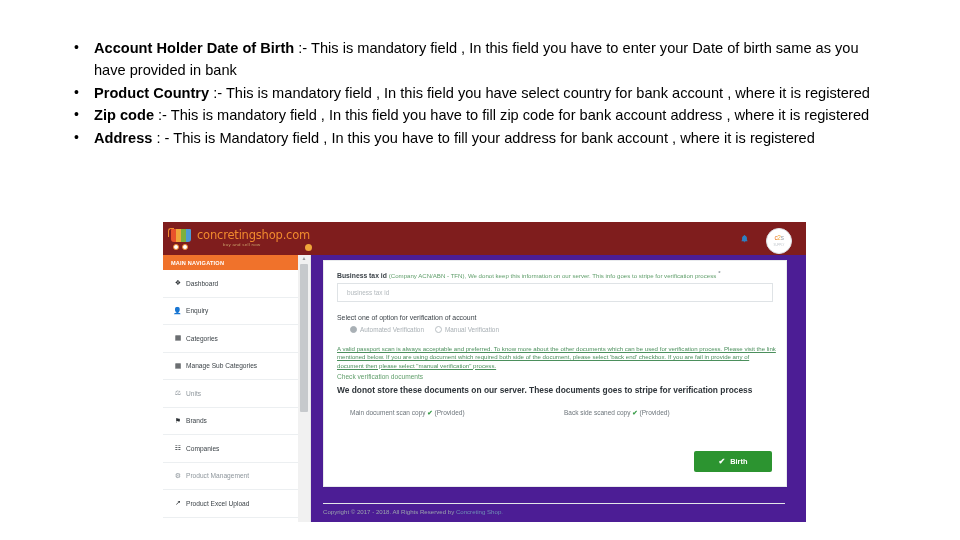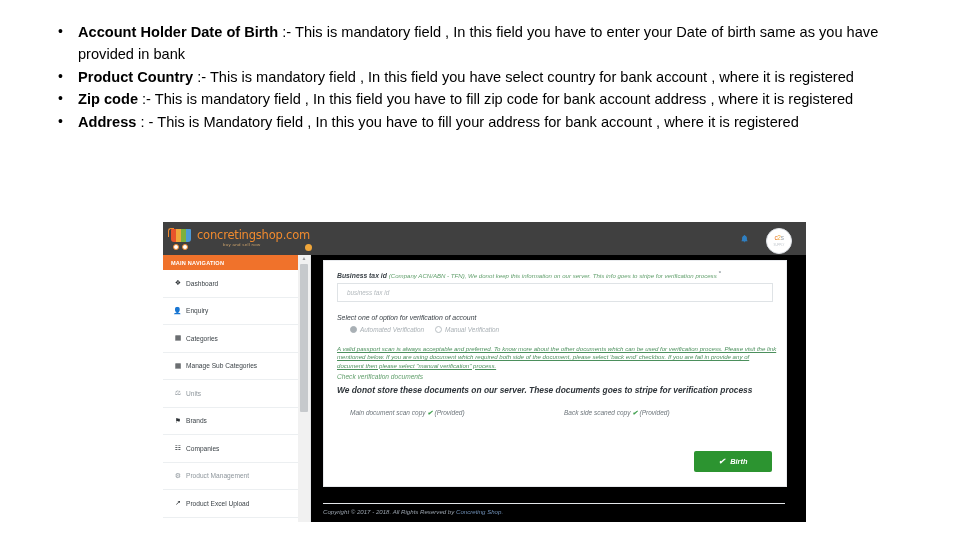--- a/index.html
+++ b/index.html
@@ -17,21 +17,21 @@
 
   
   .slide-body {
     position: absolute;
     left: 0;
     top: 0;
     width: 960px;
   }
   ul.bullets {
     list-style: none;
-    margin: 0;
+    margin: 16px;
     padding: 22px 0 0 0;
   }
   ul.bullets > li {
     position: relative;
     margin: 0 52px 0 78px;
     padding: 0 0 1px 0;
     font-size: 14.6px;
     line-height: 21.8px;
     color: #000000;
     text-align: left;
@@ -60,21 +60,21 @@
     font-size: 6px;
     color: #555e66;
   }
 
   
   .shot-topbar {
     position: absolute;
     left: 0; top: 0;
     width: 643px;
     height: 33px;
-    background: #404040;
+    background: #7f1d1d;
   }
   .shot-logo {
     position: absolute;
     left: 5px;
     top: 3px;
     width: 145px;
     height: 27px;
     display: flex;
     align-items: center;
   }
@@ -246,22 +246,21 @@
     border-radius: 1px;
   }
 
   
   .shot-content {
     position: absolute;
     left: 148px;
     top: 33px;
     width: 495px;
     height: 267px;
-    background: #000000;
-    font-style: italic;
+    background: #4c1d95;
   }
   .card {
     position: absolute;
     left: 12px;
     top: 5px;
     width: 462px;
     height: 225px;
     background: #ffffff;
     border: 1px solid #e8eaed;
     box-shadow: 0 1px 1px rgba(0,0,0,.05);

